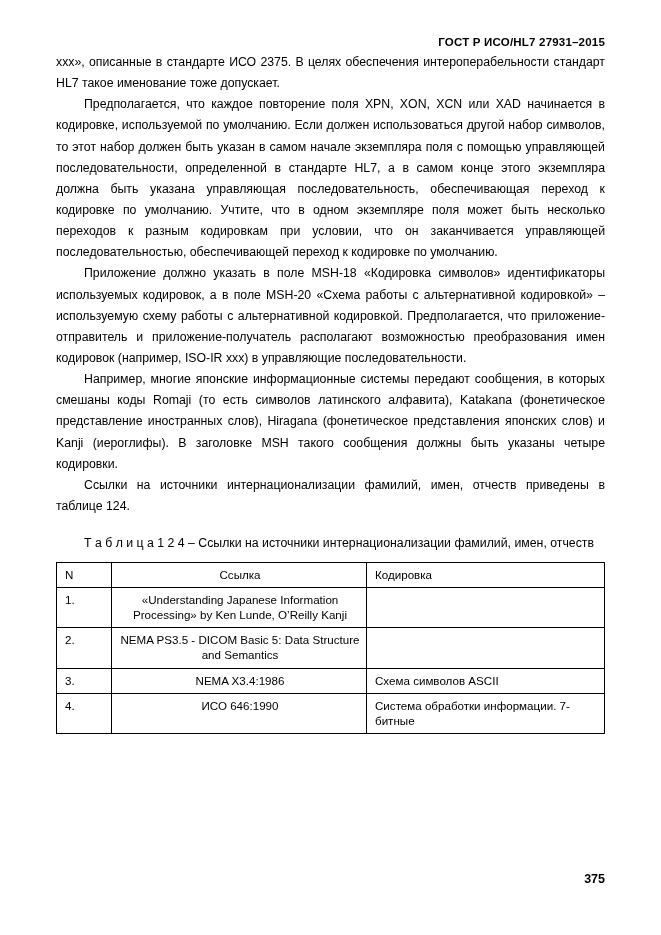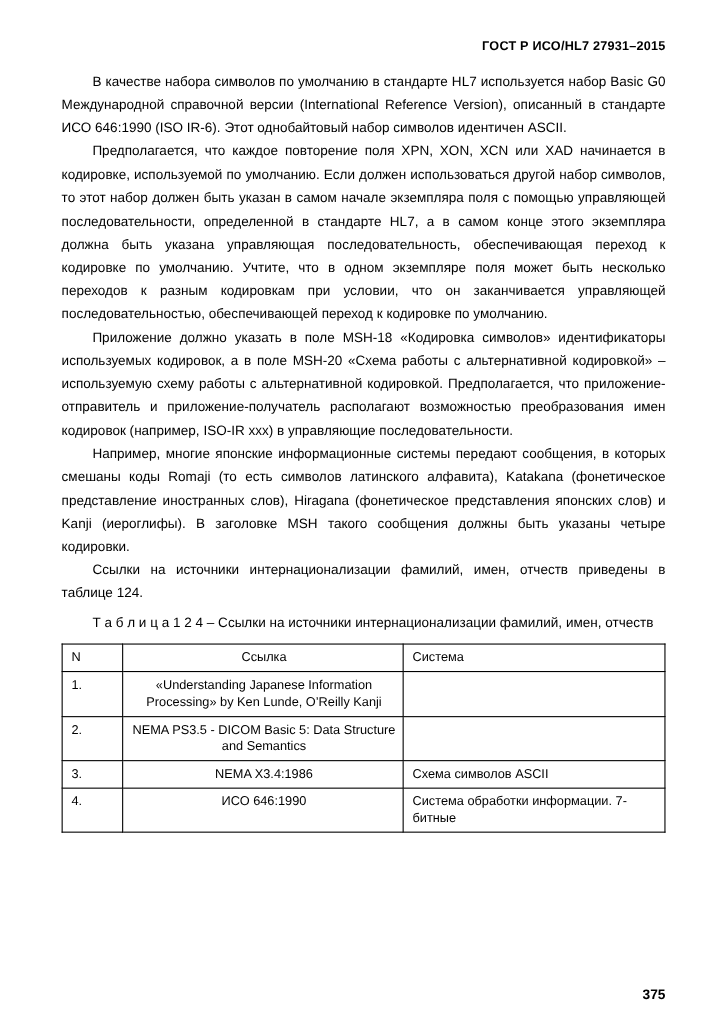--- a/index.html
+++ b/index.html
@@ -18,39 +18,39 @@
     width: 661px;
     height: 935px;
     box-sizing: border-box;
     padding: 36px 56px 0 56px;
   }
   .header {
     text-align: right;
     font-size: 11.5px;
     font-weight: bold;
     letter-spacing: 0.2px;
-    margin: 0 0 16px 0;
+    margin: 0 0 4px 0;
   }
   .body-text p {
     margin: 0 0 0 0;
     font-size: 12.3px;
     line-height: 1.72;
     text-align: justify;
     text-justify: inter-word;
     text-indent: 28px;
     hyphens: manual;
   }
   .body-text p.noindent {
     text-indent: 0;
   }
   .table-caption {
     font-size: 12.3px;
     line-height: 1.72;
     text-align: justify;
-    margin: 6px 0 8px 0;
+    margin: 16px 0 8px 0;
     text-indent: 28px;
   }
   table.ref-table {
     width: 100%;
     border-collapse: collapse;
     font-size: 11.6px;
     margin-top: 4px;
   }
   table.ref-table td, table.ref-table th {
     border: 1px solid #000000;
@@ -58,53 +58,53 @@
     vertical-align: top;
     text-align: left;
     font-weight: normal;
     line-height: 1.3;
   }
   table.ref-table .col-n { width: 40px; }
   table.ref-table .col-ref { width: 240px; text-align: center; }
   .page-number {
     position: absolute;
     right: 56px;
-    bottom: 24px;
+    bottom: 49px;
     font-size: 12.5px;
     font-weight: bold;
   }
   .nowrap { white-space: nowrap; }
 </style>
 </head>
 <body>
 
 <div class="page">
 
   <div class="header">ГОСТ Р ИСО/HL7 27931–2015</div>
 
   <div class="body-text">
-    <p>В качестве набора символов по умолчанию в стандарте HL7 используется набор Basic G0 Международной справочной версии (International Reference Version), описанный в стандарте ИСО 646:1990 (ISO IR-6). Этот однобайтовый набор символов идентичен ASCII.</p>
+    <p class="noindent">xxx», описанные в стандарте ИСО 2375. В целях обеспечения интероперабельности стандарт HL7 такое именование тоже допускает.</p>
     <p>Предполагается, что каждое повторение поля XPN, XON, XCN или XAD начинается в кодировке, используемой по умолчанию. Если должен использоваться другой набор символов, то этот набор должен быть указан в самом начале экземпляра поля с помощью управляющей последовательности, определенной в стандарте HL7, а в самом конце этого экземпляра должна быть указана управляющая последовательность, обеспечивающая переход к кодировке по умолчанию. Учтите, что в одном экземпляре поля может быть несколько переходов к разным кодировкам при условии, что он заканчивается управляющей последовательностью, обеспечивающей переход к кодировке по умолчанию.</p>
     <p>Приложение должно указать в поле MSH-18 «Кодировка символов» идентификаторы используемых кодировок, а в поле MSH-20 «Схема работы с альтернативной кодировкой» – используемую схему работы с альтернативной кодировкой. Предполагается, что приложение-отправитель и приложение-получатель располагают возможностью преобразования имен кодировок (например, ISO-IR xxx) в управляющие последовательности.</p>
     <p>Например, многие японские информационные системы передают сообщения, в которых смешаны коды Romaji (то есть символов латинского алфавита), Katakana (фонетическое представление иностранных слов), Hiragana (фонетическое представления японских слов) и Kanji (иероглифы). В заголовке MSH такого сообщения должны быть указаны четыре кодировки.</p>
     <p>Ссылки на источники интернационализации фамилий, имен, отчеств приведены в таблице 124.</p>
   </div>
 
   <div class="table-caption">
     <span class="nowrap">Т а б л и ц а  1 2 4</span>
     <span>–</span>
     <span>Ссылки на источники интернационализации фамилий, имен, отчеств</span>
   </div>
 
   <table class="ref-table">
     <thead>
       <tr>
         <th class="col-n">N</th>
         <th class="col-ref">Ссылка</th>
-        <th>Система</th>
+        <th>Кодировка</th>
       </tr>
     </thead>
     <tbody>
       <tr>
         <td class="col-n">1.</td>
         <td class="col-ref">«Understanding Japanese Information Processing» by Ken Lunde, O’Reilly Kanji</td>
         <td></td>
       </tr>
       <tr>
         <td class="col-n">2.</td>

